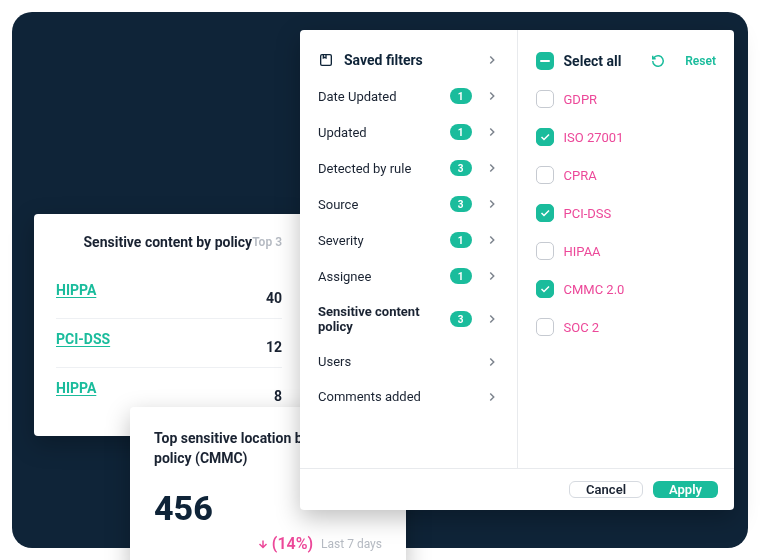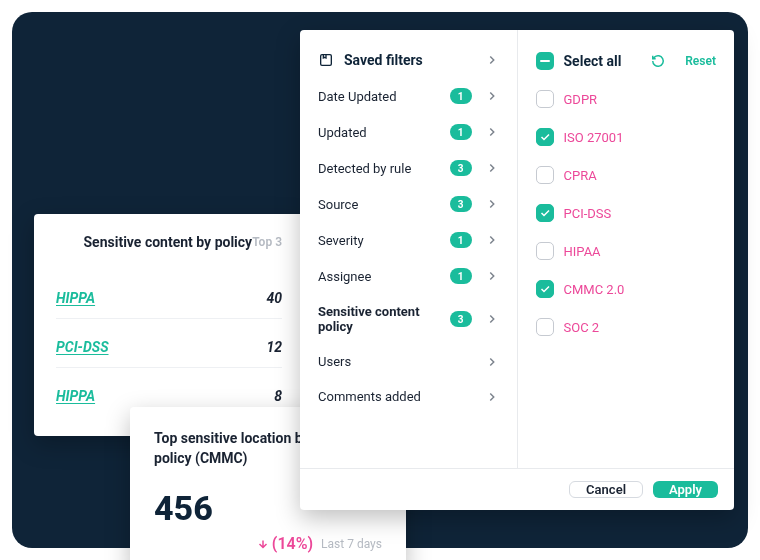--- a/index.html
+++ b/index.html
@@ -6,21 +6,21 @@
 body { width: 760px; height: 560px; background: #fff; position: relative; overflow: hidden; }
 .backdrop { position: absolute; top: 12px; left: 12px; right: 12px; bottom: 12px; background: #0f2438; border-radius: 20px; }
 
 .card { position: absolute; background: #fff; border-radius: 4px; box-shadow: 0 8px 24px rgba(0,0,0,0.25); }
 
 
 .top3-card { left: 34px; top: 214px; width: 270px; padding: 20px 22px; }
 .top3-head { display: flex; justify-content: flex-end; align-items: center; margin-bottom: 20px; }
 .top3-head h3 { font-size: 14px; font-weight: 700; color: #1a2332; }
 .top3-head .sub { font-size: 12px; font-weight: 600; color: #b5bac2; }
-.top3-row { display: flex; justify-content: space-between; align-items: flex-end; padding: 12px 0; border-bottom: 1px solid #eef0f3; font-size: 14px; font-style: italic; }
+.top3-row { display: flex; justify-content: space-between; align-items: flex-start; padding: 12px 0; border-bottom: 1px solid #eef0f3; font-size: 14px; }
 .top3-row:last-child { border-bottom: none; }
 .top3-row .label { color: #1abc9c; font-weight: 700; text-decoration: underline; text-decoration-thickness: 1px; text-underline-offset: 2px; }
 .top3-row .val { color: #1a2332; font-weight: 700; margin-top: 8px; }
 
 
 .loc-card { left: 130px; top: 407px; width: 276px; padding: 22px 24px; }
 .loc-head { display: flex; justify-content: space-between; align-items: flex-start; }
 .loc-head h3 { font-size: 14px; font-weight: 700; color: #1a2332; line-height: 1.4; max-width: 180px; }
 .badge-icon { width: 20px; height: 22px; color: #f3722c; }
 .loc-val { font-size: 34px; font-weight: 800; color: #0f2438; margin-top: 20px; }

